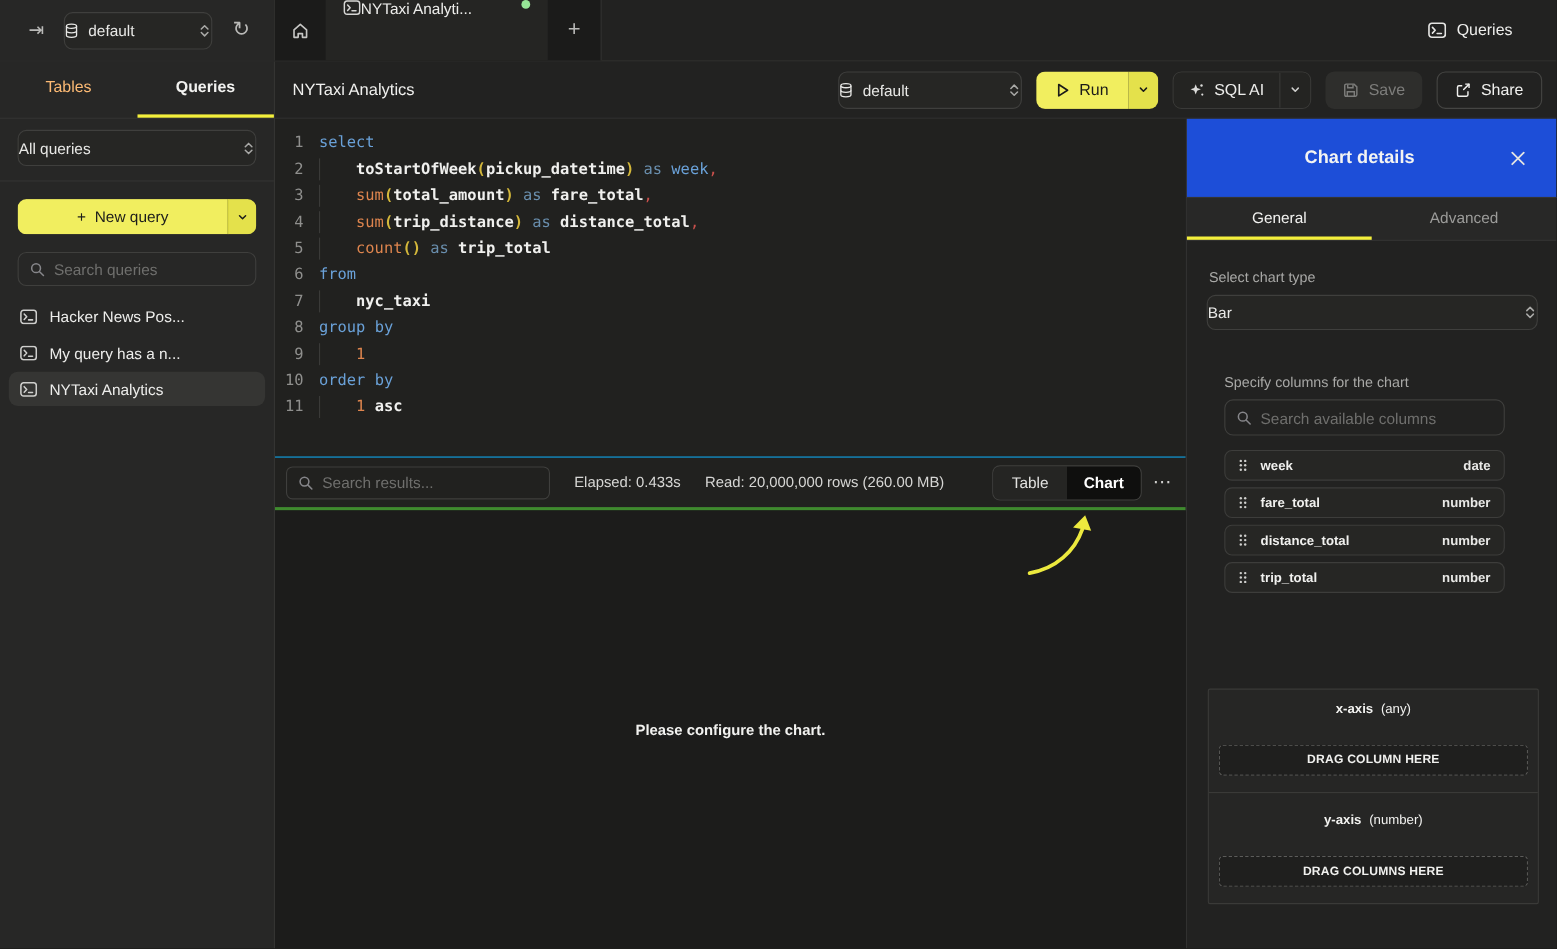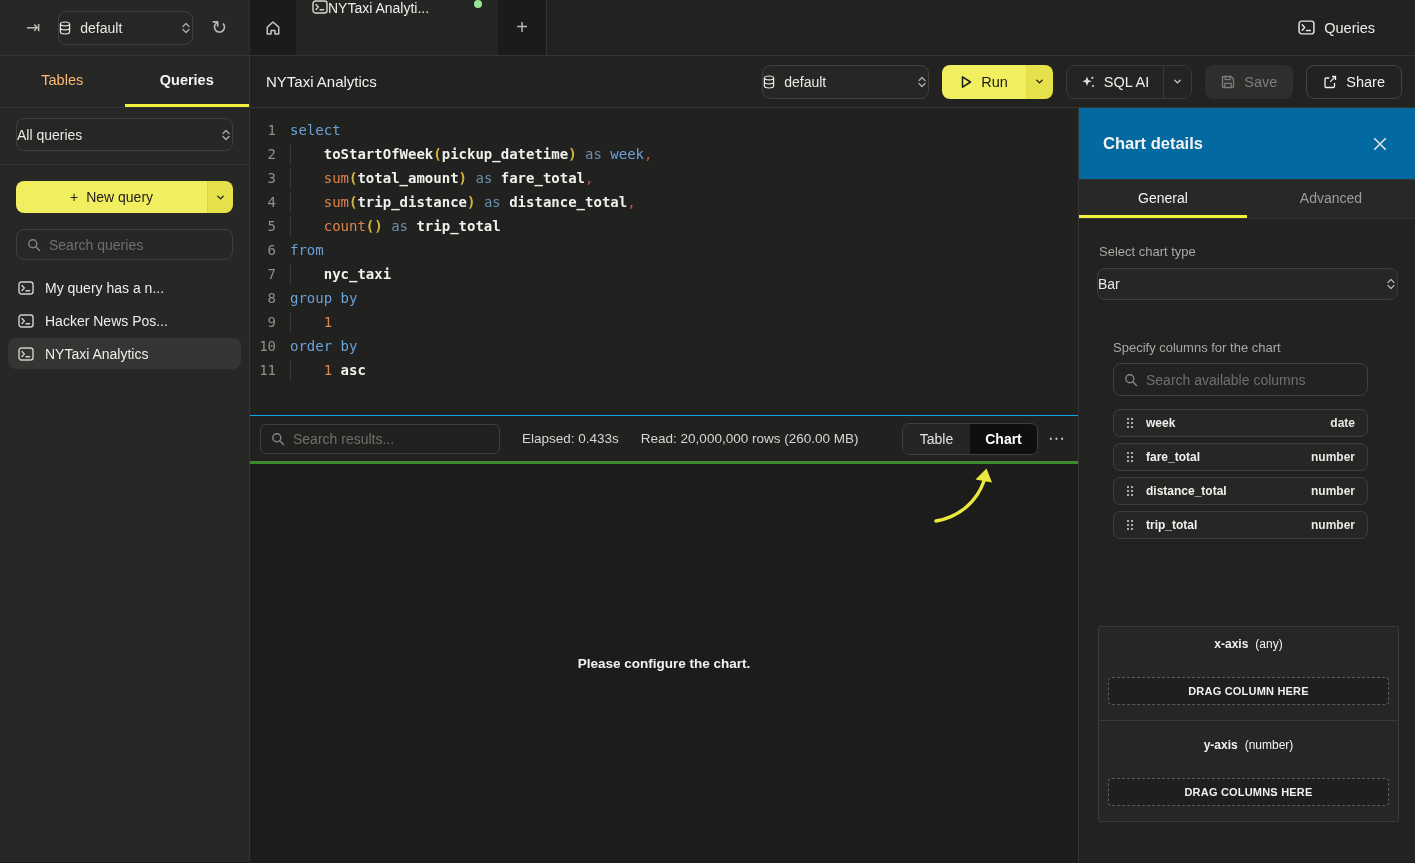--- a/index.html
+++ b/index.html
@@ -98,21 +98,21 @@
   .seg .seg-chart { background:#0f0f0e; color:#ffffff; font-weight:bold; }
   .rb-more { margin-left:10px; color:#cfcfcd; font-size:17px; letter-spacing:1px; background:none; border:none; cursor:pointer; }
 
   .green-line { height:3px; background:#3f8a2e; }
   .chart-area { flex:1; background:#1c1c1b; display:flex; align-items:center; justify-content:center; position:relative; }
   .chart-msg { font-size:13.5px; font-weight:bold; color:#f2f2f0; }
   .arrow-svg { position:absolute; left:680px; top:3px; }
 
   
   .panel { width:337px; flex:none; border-left:1px solid #343432; background:#222221; display:flex; flex-direction:column; }
-  .panel-header { height:72px; background:#0369a1; display:flex; align-items:center; padding:0 24px; border-bottom:1px solid #343432; }
+  .panel-header { height:72px; background:#1d4ed8; display:flex; align-items:center; padding:0 24px; border-bottom:1px solid #343432;text-align:center; }
   .panel-title { font-size:16.5px; font-weight:bold; color:#f4f4f2; flex:1; }
   .panel-close { background:none; border:none; color:#e4e4e2; cursor:pointer; padding:4px; }
   .panel-tabs { height:39px; display:flex; background:#282827; border-bottom:1px solid #343432;justify-content:space-between; }
   .panel-tab { flex:1; background:none; border:none; border-bottom:3px solid transparent; color:#9c9c9a; font-size:14px; cursor:pointer; font-family:"Liberation Sans",sans-serif; }
   .panel-tab.active { color:#f2f2f0; border-bottom-color:#f3ef3c; }
   .panel-body { flex:1; display:flex; flex-direction:column; min-height:0; }
   .p-label { color:#a8a8a6; font-size:13px; }
   .chart-type-label { margin:25px 20px 9px; }
   .chart-type-select { margin:0 17px 0 18px; height:32px; }
   .cols-label { margin:40px 47px 8px 34px; font-size:13px; }
@@ -261,27 +261,27 @@
       <svg class="ic" width="14" height="14">
           <use href="#i-search"></use>
         </svg>
       <input placeholder="Search queries" style="">
     </div>
     <div class="sb-list">
       <button class="sb-item">
         <svg class="ic" width="16" height="14">
             <use href="#i-terminal"></use>
           </svg>
-        <span>My query has a n...</span>
+        <span>Hacker News Pos...</span>
       </button>
       <button class="sb-item">
         <svg class="ic" width="16" height="14">
             <use href="#i-terminal"></use>
           </svg>
-        <span>Hacker News Pos...</span>
+        <span>My query has a n...</span>
       </button>
       <button class="sb-item selected">
         <svg class="ic" width="16" height="14">
             <use href="#i-terminal"></use>
           </svg>
         <span>NYTaxi Analytics</span>
       </button>
     </div>
   </div>
 

